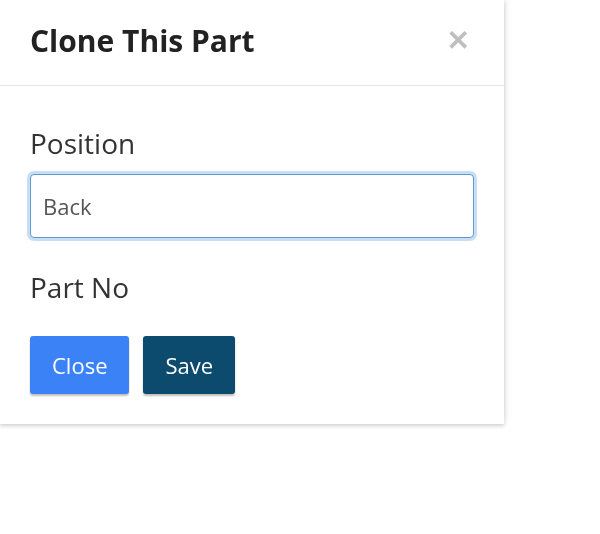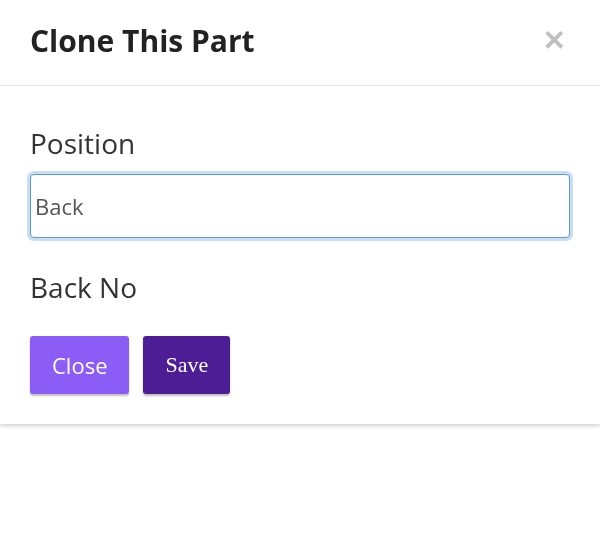--- a/index.html
+++ b/index.html
@@ -8,21 +8,21 @@
       padding: 0;
     }
     body {
       font-family: -apple-system, BlinkMacSystemFont, "Segoe UI", "Open Sans", Helvetica, Arial, sans-serif;
       background: #fff;
       width: 600px;
       height: 534px;
       overflow: hidden;
     }
     .modal {
-      width: 600px;
+      width: 504px;
       background: #fff;
       box-shadow: 0 -2px 8px rgba(0,0,0,0.12), 0 2px 4px rgba(0,0,0,0.15);
       position: relative;
     }
     .modal-header {
       padding: 20px 30px 24px 30px;
       border-bottom: 1px solid #e6e6e6;
       display: flex;
       justify-content: space-between;
       align-items: center;
@@ -51,21 +51,21 @@
     .field-label {
       font-size: 28px;
       color: #333;
       font-weight: 400;
       margin-bottom: 12px;
       display: block;
     }
     .text-input {
       width: 100%;
       font-size: 22px;
-      padding: 16px 4px;
+      padding: 16px 12px;
       border: 1px solid #cfcfcf;
       border-radius: 4px;
       color: #555;
       font-family: inherit;
       outline: none;
     }
     .text-input.focused {
       border: 1px solid #5a9bd8;
       box-shadow: 0 0 0 3px rgba(100, 160, 220, 0.35);
     }
@@ -78,44 +78,43 @@
       font-size: 22px;
       padding: 14px 22px;
       border: none;
       border-radius: 3px;
       cursor: pointer;
       font-family: inherit;
       color: #fff;
       box-shadow: 0 2px 2px rgba(0,0,0,0.25);
     }
     .btn-close {
-      background: #8b5cf6;
+      background: #3b82f6;
     }
     .btn-save {
-      background: #4c1d95;
-      font-family: Liberation Serif, serif;
+      background: #0c4a6e;
     }
   </style>
 </head>
 <body>
 
 <div class="modal">
   <div class="modal-header">
     <h2 class="modal-title">Clone This Part</h2>
     <button class="close-x">✕</button>
   </div>
   <div class="modal-body">
 
     <div class="field-group">
       <label class="field-label">Position</label>
       <input type="text" class="text-input focused" value="Back" style="">
     </div>
 
     <div class="field-group">
-      <label class="field-label">Back No</label>
+      <label class="field-label">Part No</label>
     </div>
 
     <div class="button-row">
       <button class="btn btn-close">Close</button>
       <button class="btn btn-save">Save</button>
     </div>
 
   </div>
 </div>
 

